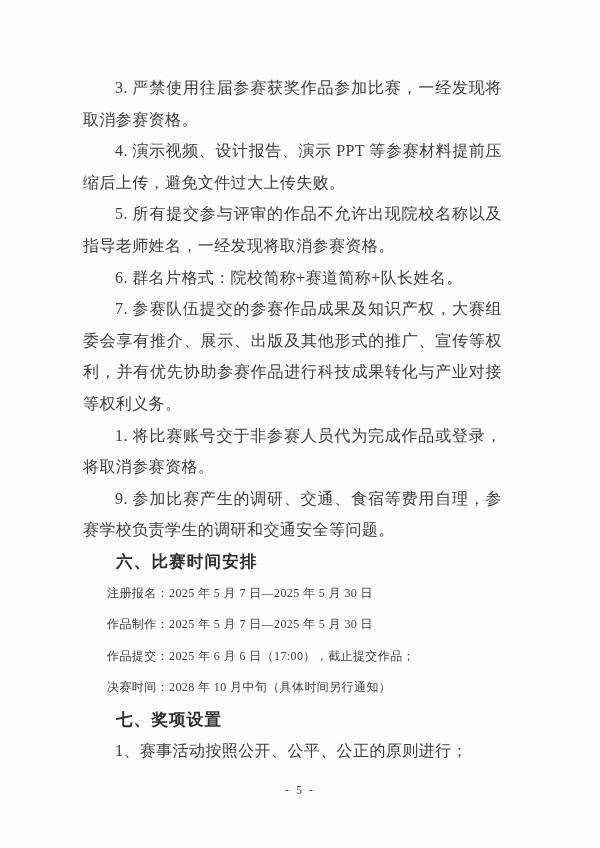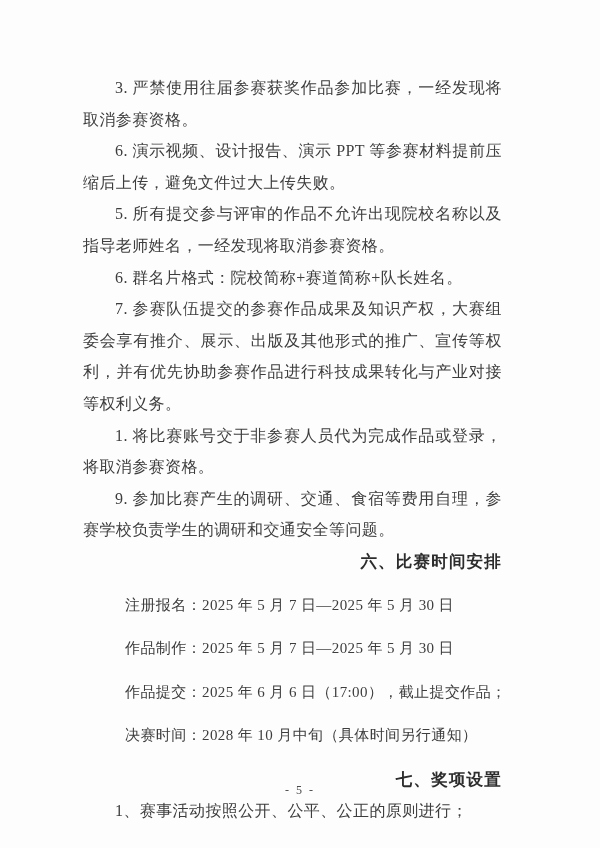--- a/index.html
+++ b/index.html
@@ -24,37 +24,36 @@
     margin: 0;
     font-size: 16px;
     line-height: 31.6px;
     letter-spacing: 0.4px;
     text-align: justify;
     text-justify: inter-character;
     text-indent: 2em;
     word-break: break-all;
   }
   .schedule {
-    margin: 12px;
-    font-size: 15px;
+    margin: 0;
+    font-size: 12px;
     line-height: 31.6px;
     letter-spacing: 0.4px;
     text-indent: 2em;
     white-space: nowrap;
   }
   .heading {
     margin: 0;
     font-size: 16.5px;
     line-height: 31.6px;
     font-weight: bold;
     font-family: "Liberation Sans", "DejaVu Sans", sans-serif;
     letter-spacing: 1.2px;
     text-indent: 2em;
     color: #2c2c2c;
-    text-align: right;
   }
   .doc-footer {
     position: absolute;
     left: 0;
     right: 0;
     bottom: 50px;
     text-align: center;
   }
   .page-number {
     font-size: 12px;
@@ -62,21 +61,21 @@
     color: #4a4a4a;
     font-family: "Liberation Serif", "DejaVu Serif", serif;
   }
 </style>
 </head>
 <body>
 
 <div class="doc-page">
   <div class="doc-body">
     <p class="para">3. 严禁使用往届参赛获奖作品参加比赛，一经发现将取消参赛资格。</p>
-    <p class="para">6. 演示视频、设计报告、演示 PPT 等参赛材料提前压缩后上传，避免文件过大上传失败。</p>
+    <p class="para">4. 演示视频、设计报告、演示 PPT 等参赛材料提前压缩后上传，避免文件过大上传失败。</p>
     <p class="para">5. 所有提交参与评审的作品不允许出现院校名称以及指导老师姓名，一经发现将取消参赛资格。</p>
     <p class="para">6. 群名片格式：院校简称+赛道简称+队长姓名。</p>
     <p class="para">7. 参赛队伍提交的参赛作品成果及知识产权，大赛组委会享有推介、展示、出版及其他形式的推广、宣传等权利，并有优先协助参赛作品进行科技成果转化与产业对接等权利义务。</p>
     <p class="para">1. 将比赛账号交于非参赛人员代为完成作品或登录，将取消参赛资格。</p>
     <p class="para">9. 参加比赛产生的调研、交通、食宿等费用自理，参赛学校负责学生的调研和交通安全等问题。</p>
     <h2 class="heading">六、比赛时间安排</h2>
     <p class="schedule">注册报名：2025 年 5 月 7 日—2025 年 5 月 30 日</p>
     <p class="schedule">作品制作：2025 年 5 月 7 日—2025 年 5 月 30 日</p>
     <p class="schedule">作品提交：2025 年 6 月 6 日（17:00），截止提交作品；</p>
     <p class="schedule">决赛时间：2028 年 10 月中旬（具体时间另行通知）</p>

